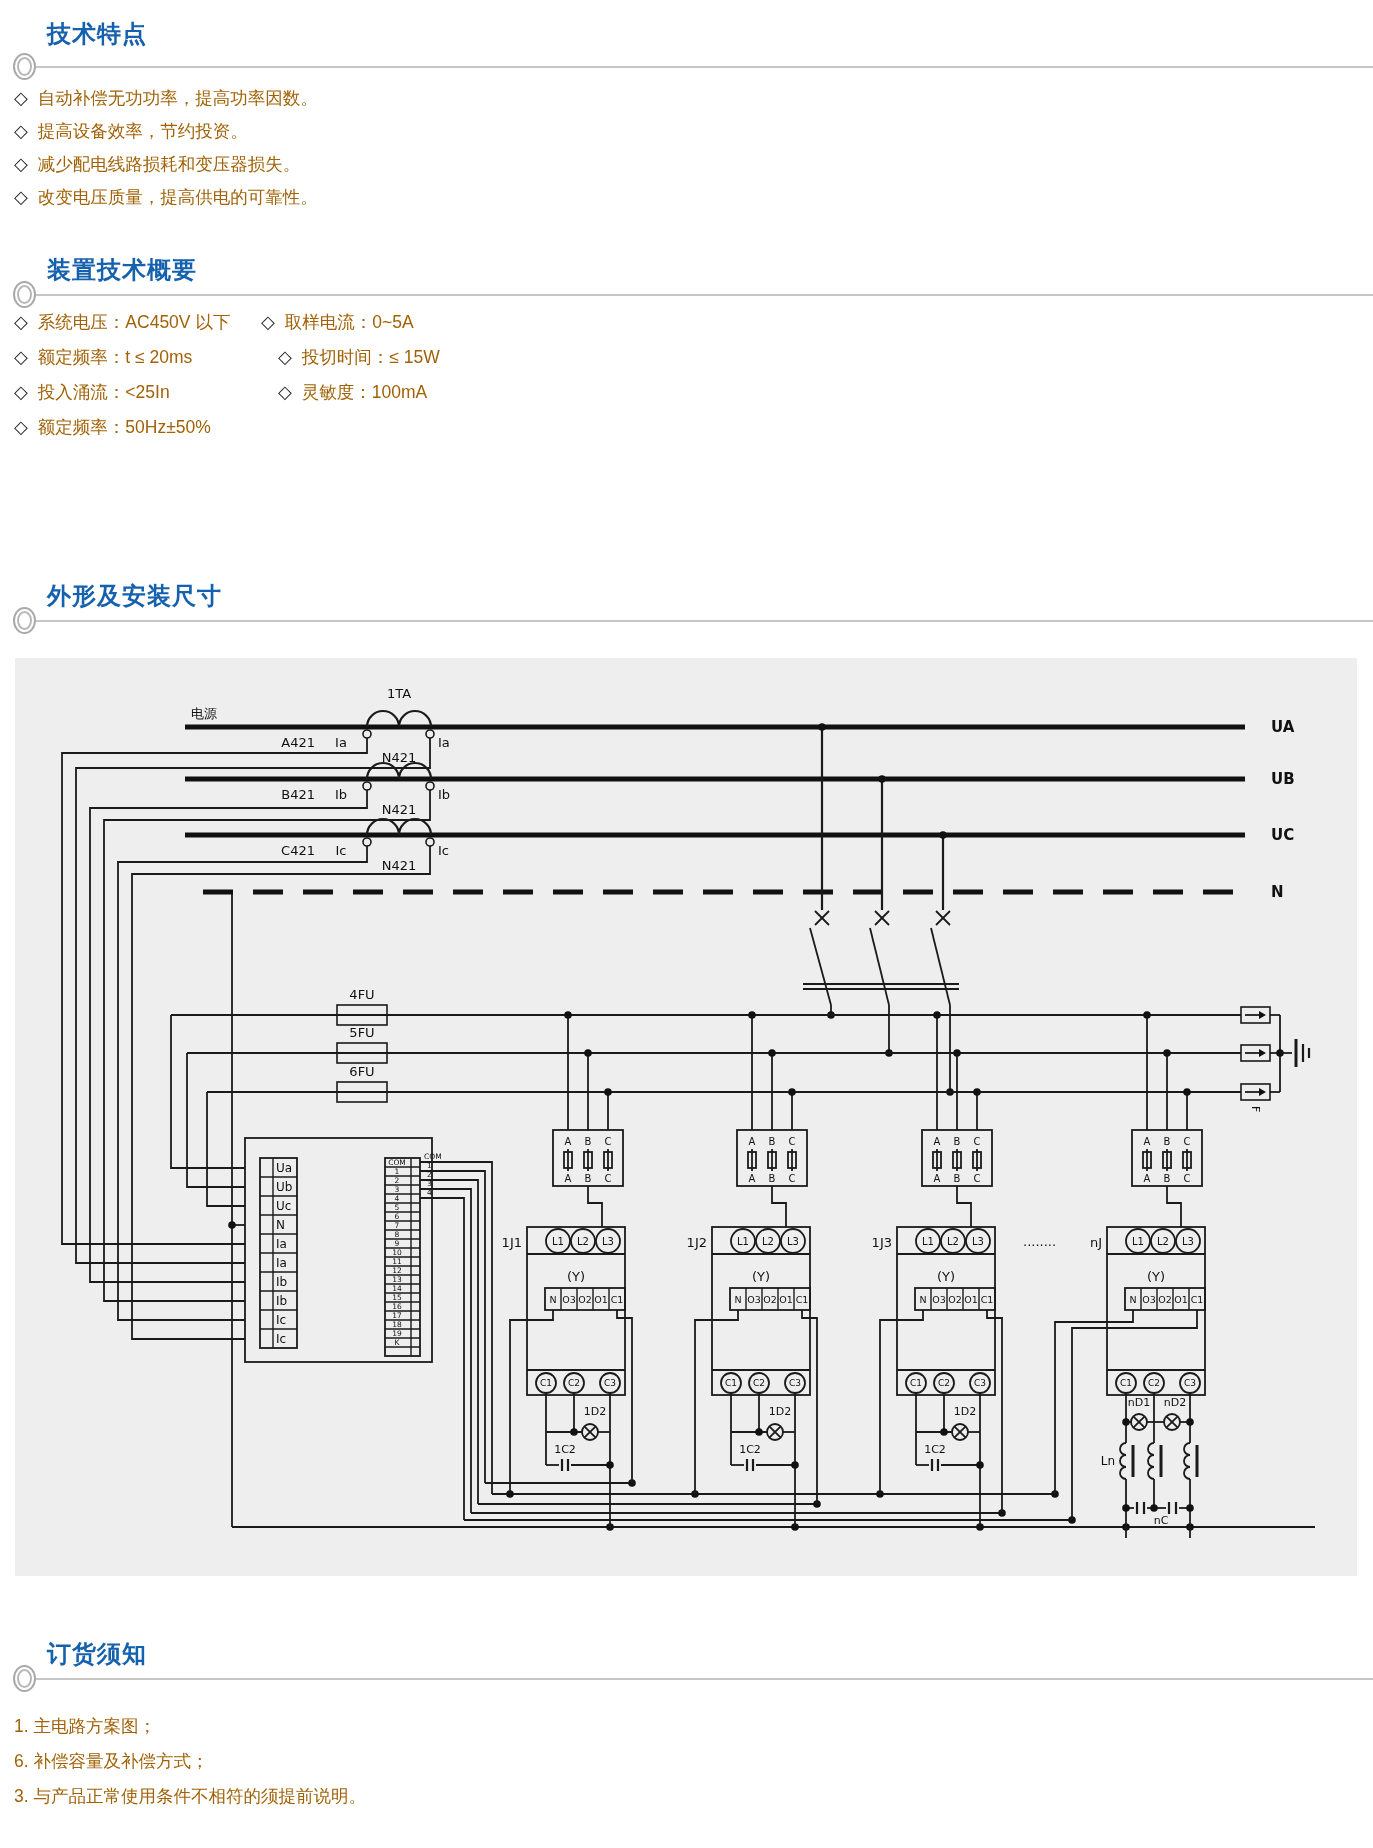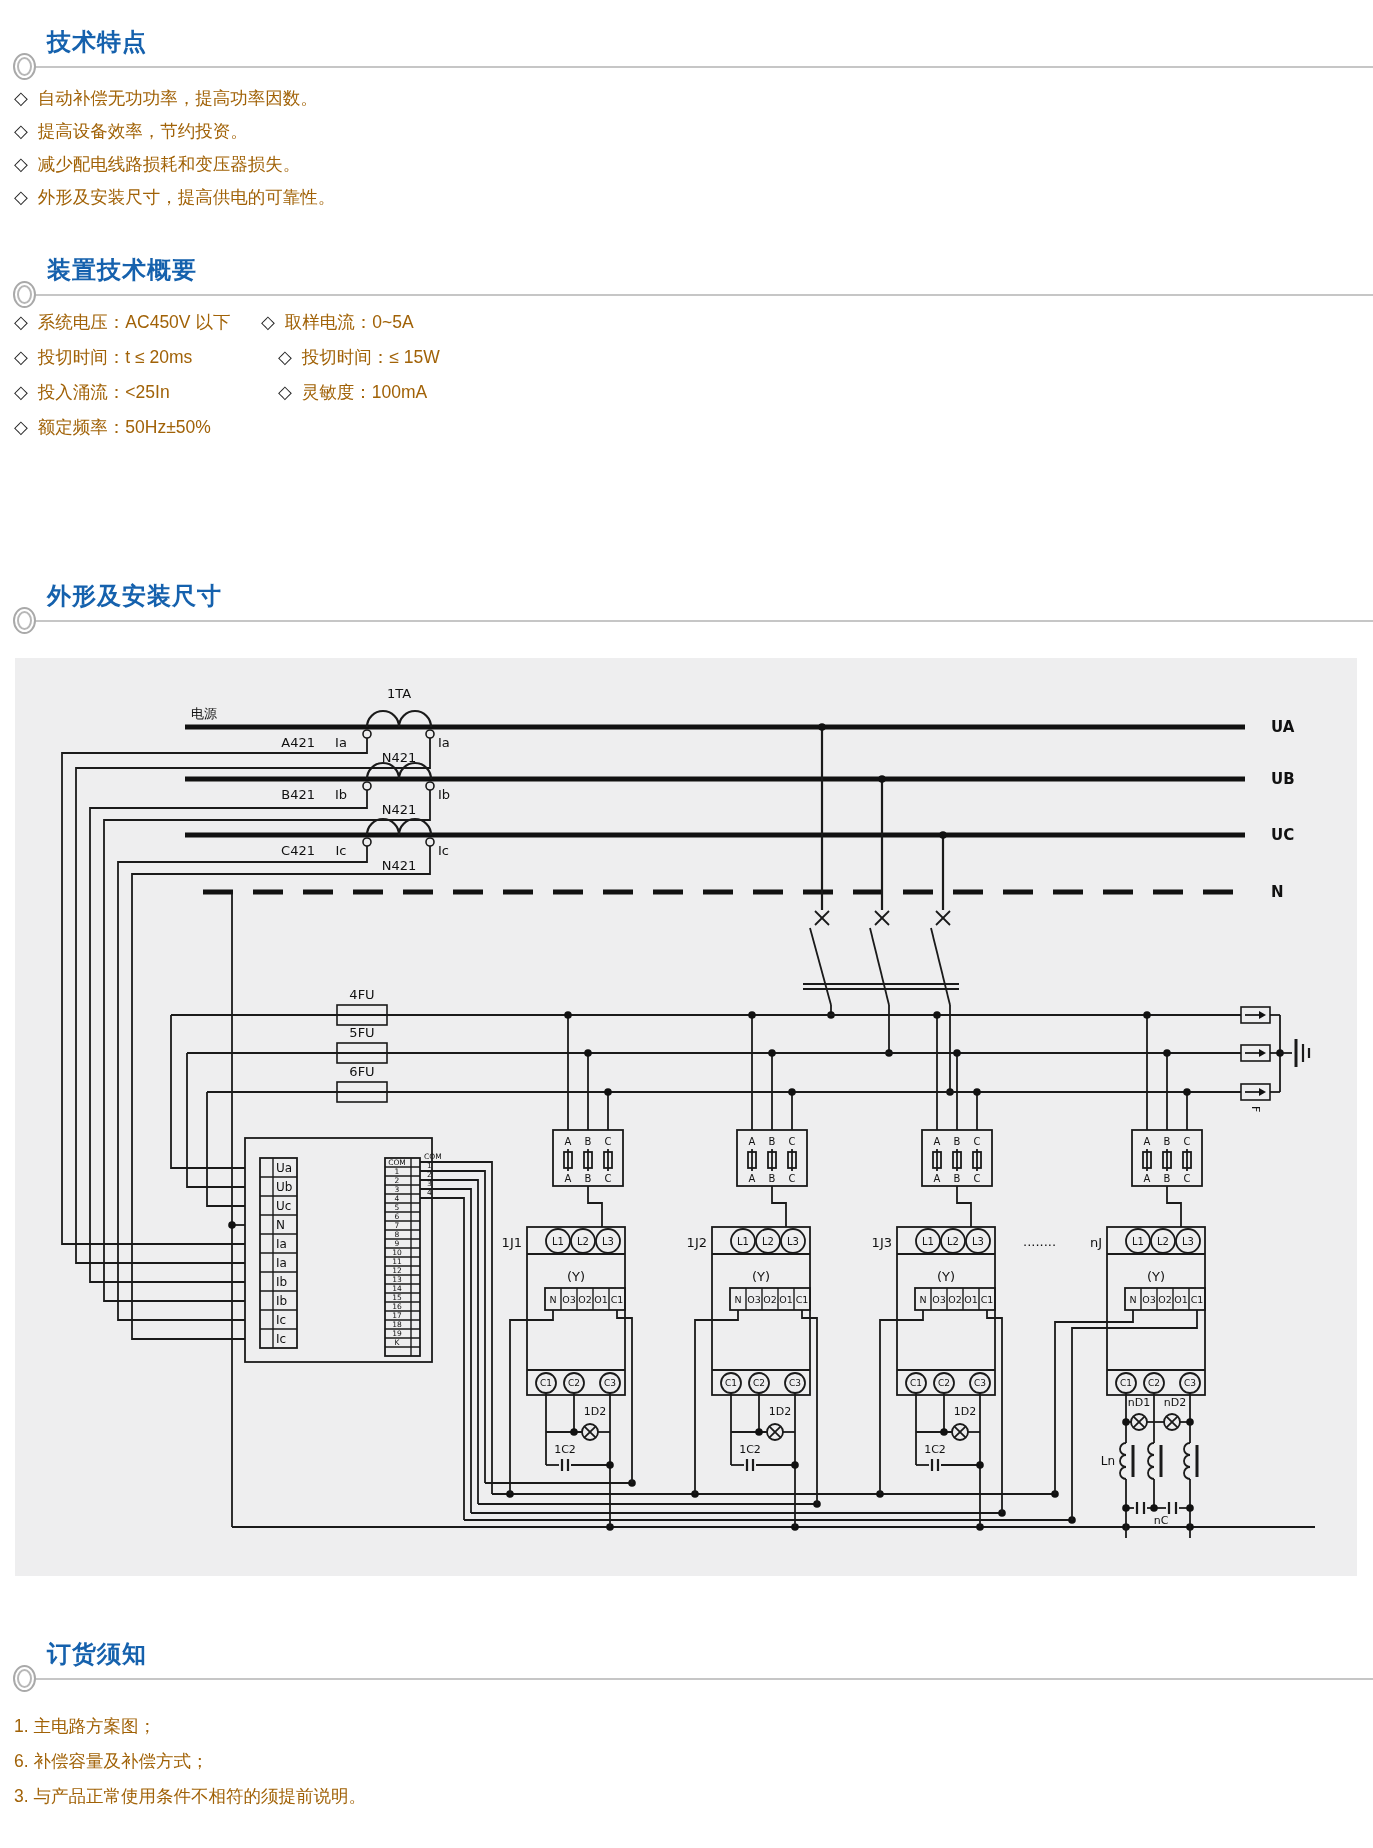--- a/index.html
+++ b/index.html
@@ -19,33 +19,33 @@
   svg .dot{fill:#111;stroke:none}
   svg .oc{fill:#eeeeef;stroke:#1a1a1a;stroke-width:1.6}
   svg text{font-family:"DejaVu Sans","Liberation Sans",sans-serif;fill:#111}
   .t7{font-size:7.5px}.t9{font-size:9px}.t95{font-size:9.5px}.t10{font-size:10px}
   .t11{font-size:11px}.t12{font-size:12px}.t13{font-size:13px}.t15{font-size:15px;font-weight:bold}
   .tm{text-anchor:middle}.te{text-anchor:end}
 </style>
 </head>
 <body>
 
-<div class="hd-title" style="top:26px">技术特点</div>
+<div class="hd-title" style="top:18px">技术特点</div>
 <div class="hd-line" style="top:66px"></div>
 <div class="ring" style="top:53px"></div>
 <div class="item dia" style="top:86px">自动补偿无功功率，提高功率因数。</div>
 <div class="item dia" style="top:119px">提高设备效率，节约投资。</div>
 <div class="item dia" style="top:152px">减少配电线路损耗和变压器损失。</div>
-<div class="item dia" style="top:185px">外形及安装尺寸，提高供电的可靠性。</div>
+<div class="item dia" style="top:185px">改变电压质量，提高供电的可靠性。</div>
 
 <div class="hd-title" style="top:254px">装置技术概要</div>
 <div class="hd-line" style="top:294px"></div>
 <div class="ring" style="top:281px"></div>
 <div class="item dia" style="top:310px">系统电压：AC450V 以下</div>
-<div class="item dia" style="top:345px">投切时间：t ≤ 20ms</div>
+<div class="item dia" style="top:345px">额定频率：t ≤ 20ms</div>
 <div class="item dia" style="top:380px">投入涌流：&lt;25In</div>
 <div class="item dia" style="top:415px">额定频率：50Hz±50%</div>
 <div class="item dia" style="top:310px;left:261px">取样电流：0~5A</div>
 <div class="item dia" style="top:345px;left:278px">投切时间：≤ 15W</div>
 <div class="item dia" style="top:380px;left:278px">灵敏度：100mA</div>
 
 <div class="hd-title" style="top:580px">外形及安装尺寸</div>
 <div class="hd-line" style="top:620px"></div>
 <div class="ring" style="top:607px"></div>
 

